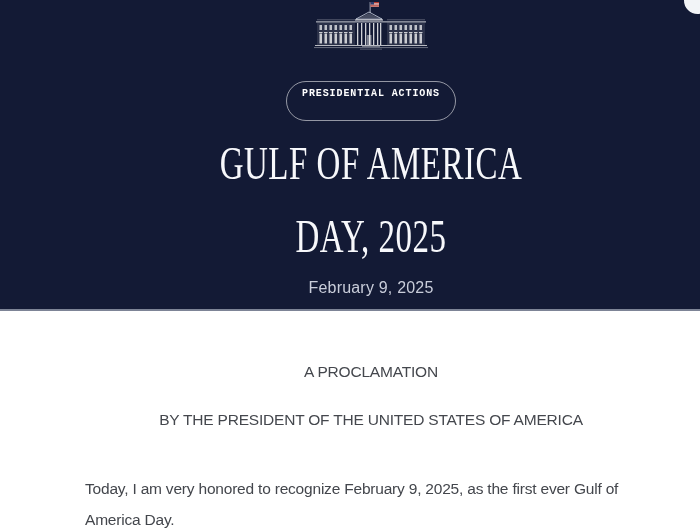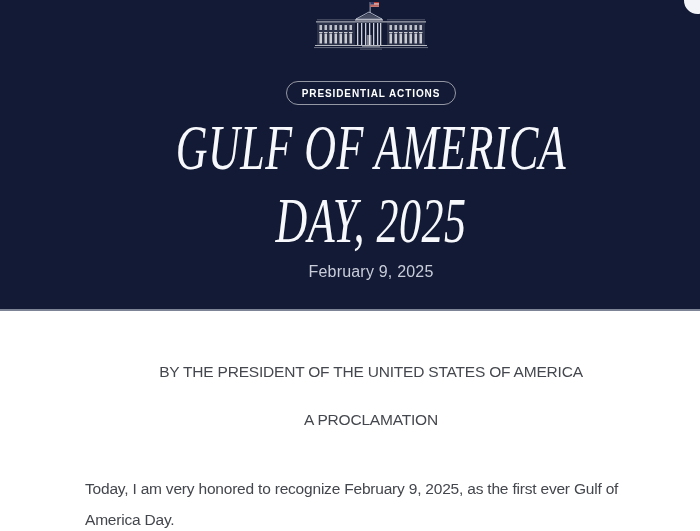--- a/index.html
+++ b/index.html
@@ -30,37 +30,37 @@
     height: 58px;
     display: flex;
     justify-content: center;
     align-items: flex-start;
   }
   .badge-row { margin-top: 23px; }
   .badge {
     display: inline-block;
     border: 1px solid rgba(255,255,255,0.55);
     border-radius: 999px;
-    padding: 5px 15px 4px 15px;
+    padding: 5px 15px 20px 15px;
     color: #ffffff;
     font-size: 10px;
     font-weight: 700;
     letter-spacing: 0.9px;
     line-height: 13px;
     text-decoration: none;
     cursor: pointer;
+    font-family: Liberation Mono, monospace;
   }
   .hero-title {
     margin: 7px 0 0 0;
     color: #f7f8fb;
     font-family: "Liberation Serif", serif;
     font-weight: 400;
-    font-size: 44px;
+    font-size: 33px;
     line-height: 73px;
-    font-style: italic;
   }
   .hero-title .line {
     display: block;
     transform: scaleY(1.42);
     letter-spacing: 0.5px;
   }
   .hero-date {
     margin-top: 5px;
     color: #c9cdda;
     font-size: 16px;
@@ -208,19 +208,19 @@
       </h1>
 
       <div class="hero-date">February 9, 2025</div>
     </div>
 
     <div class="corner-dot"></div>
   </section>
 
   <section class="content">
     <div class="col">
+      <p class="centered">A PROCLAMATION</p>
       <p class="centered">BY THE PRESIDENT OF THE UNITED STATES OF AMERICA</p>
-      <p class="centered">A PROCLAMATION</p>
       <p class="para">Today, I am very honored to recognize February 9, 2025, as the first ever Gulf of America Day.</p>
     </div>
   </section>
 
 </div>
 
 </body></html>

